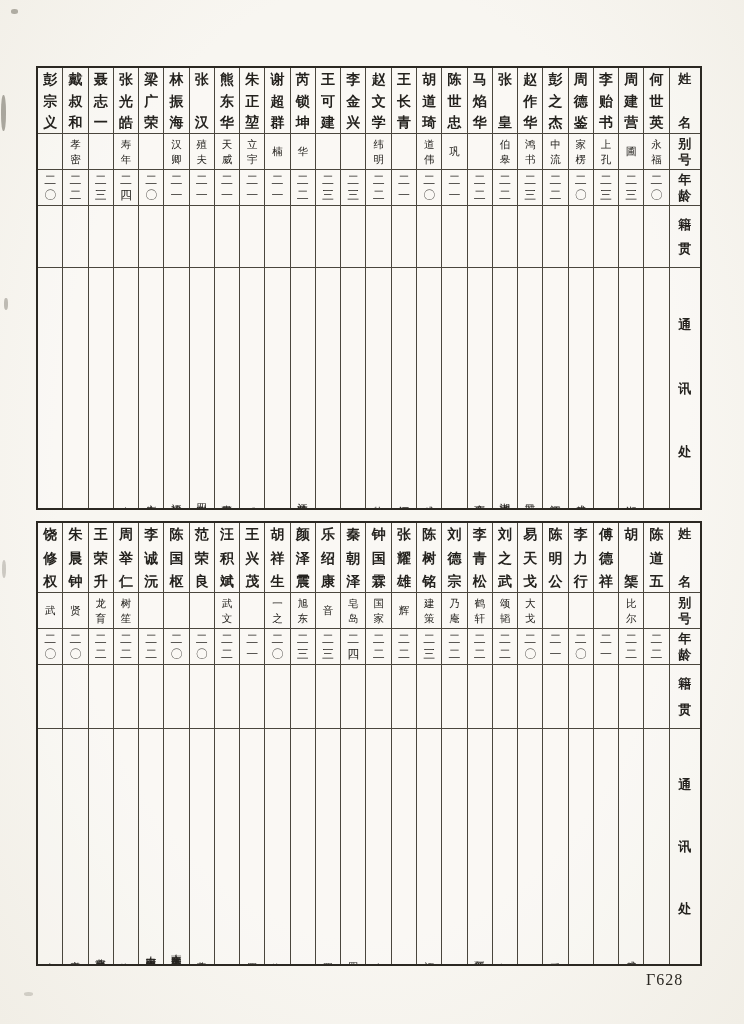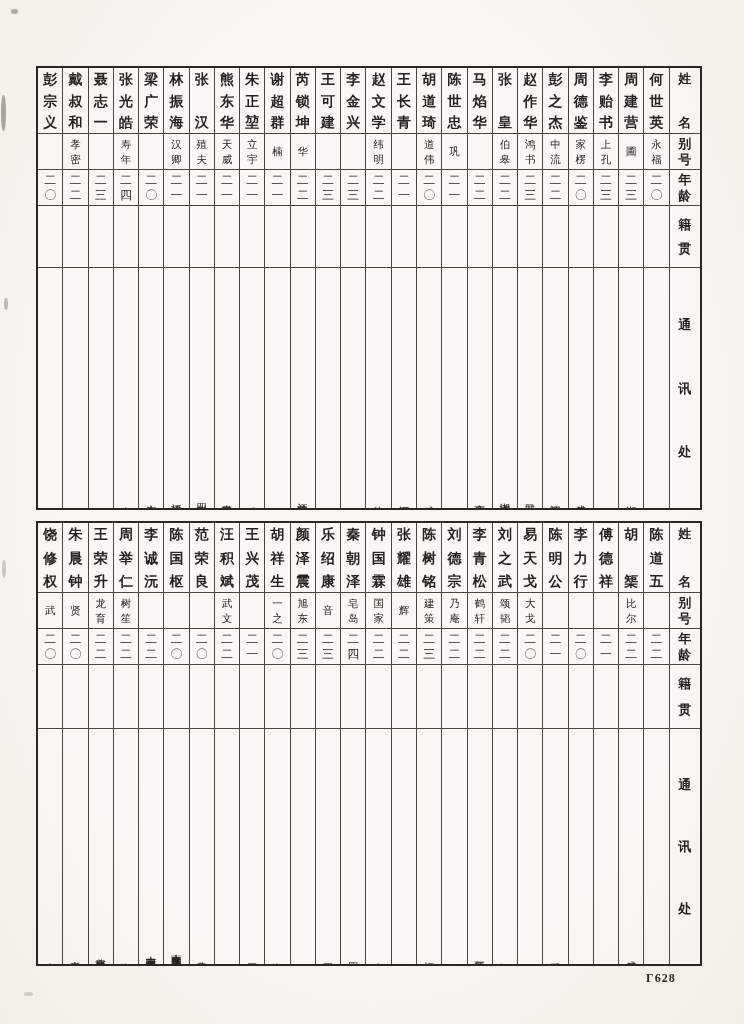--- a/index.html
+++ b/index.html
@@ -58,21 +58,21 @@
   .vtext{
     writing-mode:vertical-rl;text-orientation:upright;
     margin:0 auto;padding-top:4px;
     line-height:1;
   }
   .native-cell .vtext{font-size:11px;letter-spacing:1.5px;}
   .addr-cell .vtext{font-size:10.5px;letter-spacing:1px;}
   .page-number{
     position:absolute;left:646px;top:971px;
     font-family:"Liberation Serif", serif;
-    font-size:12px;color:#2b2822;letter-spacing:1px;font-weight:bold;
+    font-size:16px;color:#2b2822;letter-spacing:1px;
   }
   .artifact{position:absolute;background:#6b675c;border-radius:45%;}
   .a1{left:1px;top:95px;width:5px;height:36px;opacity:.55;}
   .a2{left:4px;top:298px;width:4px;height:12px;opacity:.4;}
   .a3{left:11px;top:9px;width:7px;height:5px;opacity:.5;}
   .a4{left:24px;top:992px;width:9px;height:4px;opacity:.25;}
   .a5{left:2px;top:560px;width:4px;height:18px;opacity:.3;}
 </style>
 </head>
 <body>

